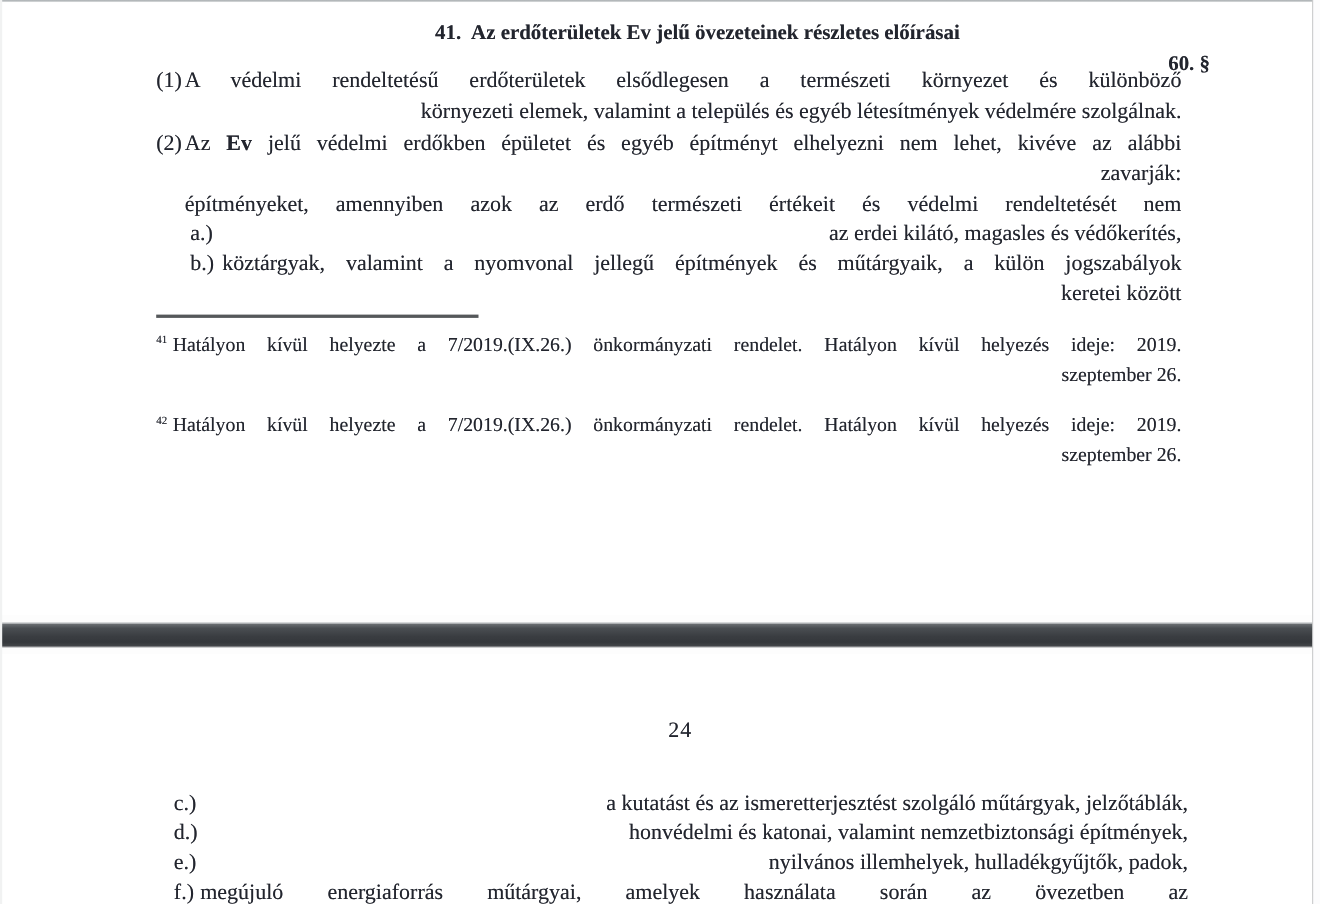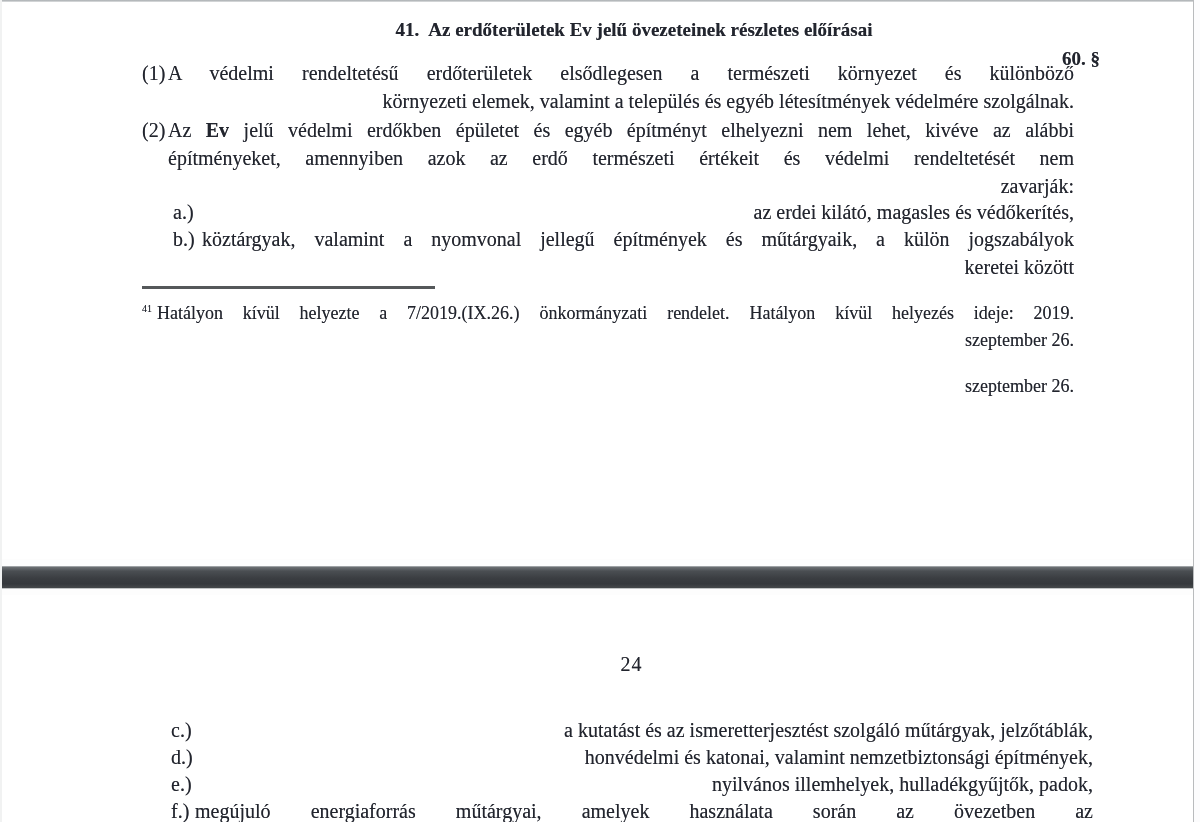--- a/index.html
+++ b/index.html
@@ -10,21 +10,21 @@
   }
   .screen{position:relative;width:1200px;height:822px;overflow:hidden;}
   .main{position:absolute;left:0;top:0;width:1193px;height:822px;}
   .top-edge{height:2px;background:linear-gradient(180deg,#a6abae 0%,#dfe1e2 100%);}
   .left-edge{position:absolute;left:0;top:0;width:2px;height:822px;background:#f1f2f2;z-index:4;}
   .right-line{position:absolute;left:1193px;top:0;width:1px;height:822px;background:#b9bbbd;z-index:5;}
   .right-margin{position:absolute;left:1194px;top:0;width:6px;height:822px;background:#fcfcfd;z-index:5;}
 
   .page{position:relative;background:#ffffff;}
   .page1{height:557px;}
-  .page2{height:227px;margin-left:13px;}
+  .page2{height:227px;}
   .page *{text-shadow:0 0 .45px rgba(34,37,46,.55);}
 
   .page-sep{height:36px;position:relative;background:#fdfdfd;}
   .sep-gap-top{height:7px;background:#fdfdfd;}
   .sep-bar{
     height:21px;
     border-top:1px solid #9ea2a5;
     border-bottom:1px solid #c2c4c5;
     background:linear-gradient(180deg,#6d7174 0%,#4a4e52 20%,#3a3d41 55%,#35383c 80%,#45484b 100%);
   }
@@ -88,22 +88,22 @@
           <div class="pbody">
             <div class="ln jl">A védelmi rendeltetésű erdőterületek elsődlegesen a természeti környezet és különböző</div>
             <div class="ln nl">környezeti elemek, valamint a település és egyéb létesítmények védelmére szolgálnak.</div>
           </div>
         </div>
 
         <div class="para" style="top:114px;">
           <div class="plabel">(2)</div>
           <div class="pbody">
             <div class="ln jl"><span>Az </span><span class="b">Ev</span><span> jelű védelmi erdőkben épületet és egyéb építményt elhelyezni nem lehet, kivéve az alábbi</span></div>
+            <div class="ln nl">zavarják:</div>
             <div class="ln jl">építményeket, amennyiben azok az erdő természeti értékeit és védelmi rendeltetését nem</div>
-            <div class="ln nl">zavarják:</div>
           </div>
         </div>
 
         <div class="subitem" style="top:196px;">
           <div class="sublabel">a.)</div>
           <div class="subbody">
             <div class="ln nl">az erdei kilátó, magasles és védőkerítés,</div>
           </div>
         </div>
 
@@ -116,20 +116,21 @@
         </div>
 
         <div class="fn-rule"></div>
 
         <div class="footnote" style="top:298px;">
           <div class="ln jl"><sup>41</sup><span>Hatályon kívül helyezte a 7/2019.(IX.26.) önkormányzati rendelet. Hatályon kívül helyezés ideje: 2019.</span></div>
           <div class="ln nl">szeptember 26.</div>
         </div>
 
         <div class="footnote" style="top:371px;">
+          <div class="ln jl"><sup>42</sup><span>Hatályon kívül helyezte a 7/2019.(IX.26.) önkormányzati rendelet. Hatályon kívül helyezés ideje: 2019.</span></div>
           <div class="ln nl">szeptember 26.</div>
         </div>
 
       </div>
     </section>
 
     <div class="page-sep">
       <div class="sep-gap-top"></div>
       <div class="sep-bar"></div>
       <div class="sep-gap-bottom"></div>

